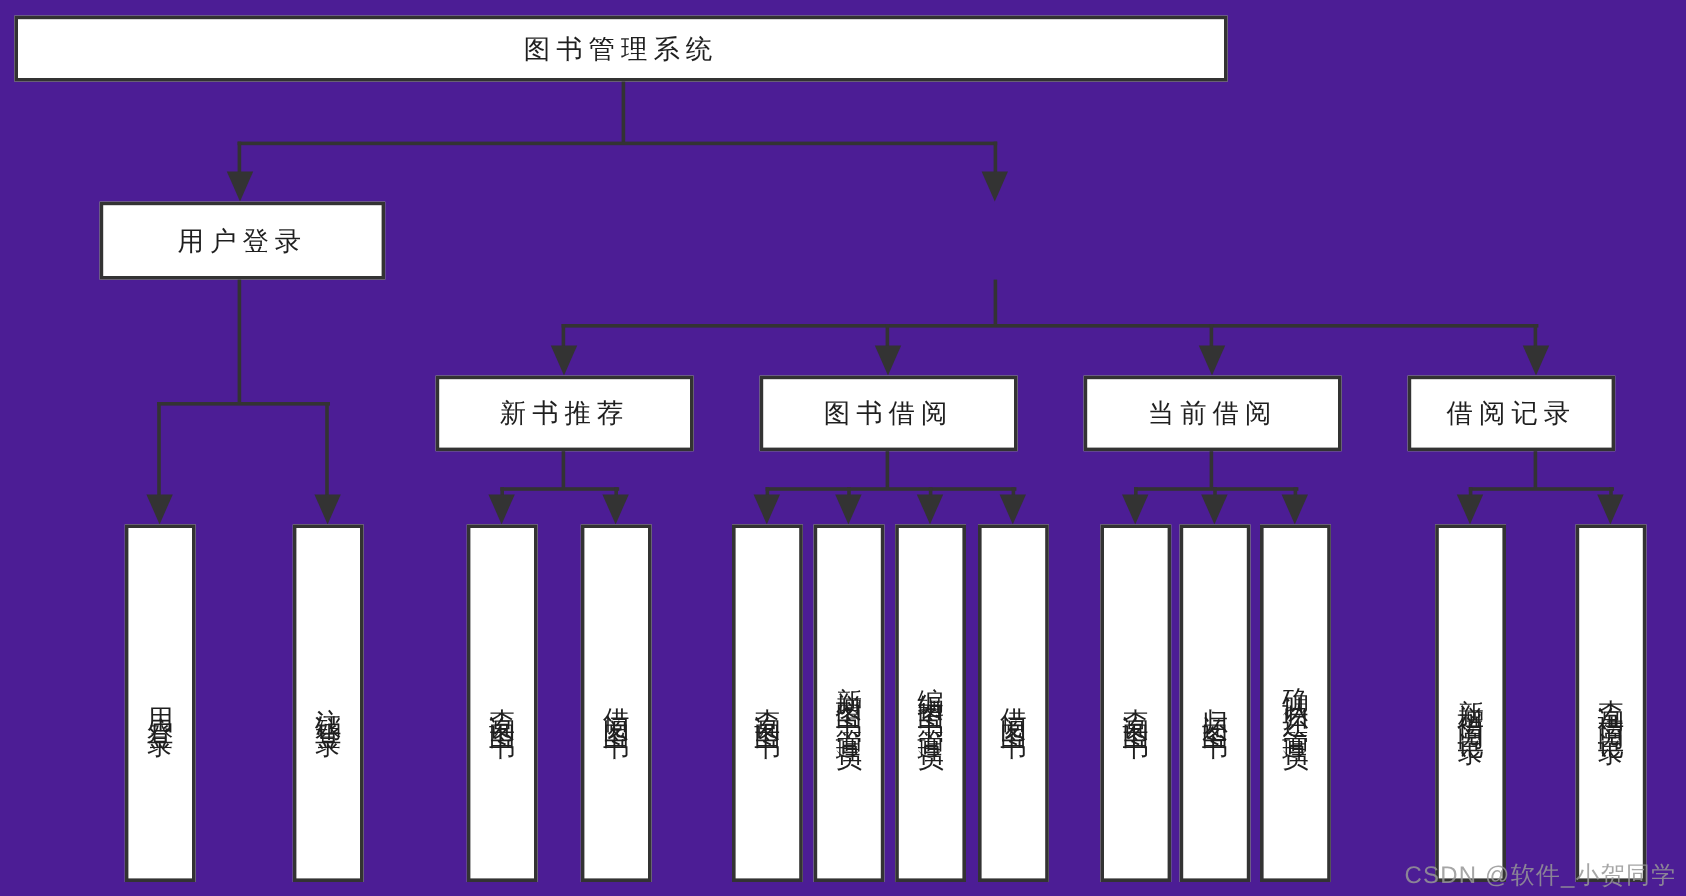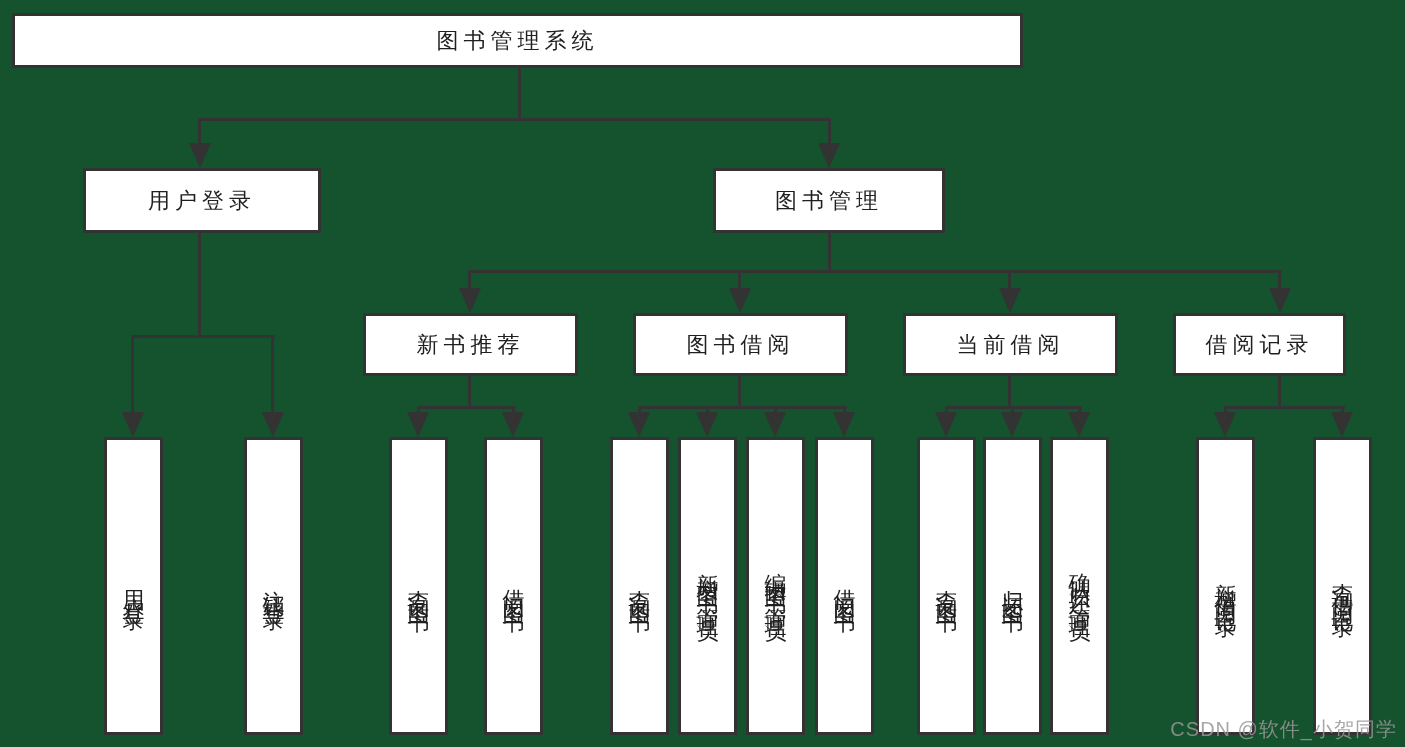--- a/index.html
+++ b/index.html
@@ -1,17 +1,17 @@
 <!DOCTYPE html>
 <html><head>
 <meta charset="utf-8">
 <style>
   html,body{margin:0;padding:0;background:#fff;}
   .canvas{
-    position:relative;width:1405px;height:747px;background:#14532d;
+    position:relative;width:1405px;height:747px;background:#4c1d95;
     font-family:"Liberation Sans","DejaVu Sans",sans-serif;
     color:#1f1f1f;overflow:hidden;
   }
   .box{
     position:absolute;box-sizing:border-box;background:#fff;
     border:3px solid #333;display:flex;align-items:center;justify-content:center;
   }
   .box .hl{font-size:22px;letter-spacing:5px;white-space:nowrap;color:#1f1f1f;}
   .box .vl{
     writing-mode:vertical-rl;text-orientation:mixed;
@@ -39,23 +39,20 @@
 
   <div class="ln" style="left:518px;top:68px;width:3px;height:52px"></div>
   <div class="ln" style="left:198px;top:118px;width:633px;height:3px"></div>
   <div class="ln" style="left:198px;top:118px;width:3px;height:27px"></div>
   <div class="arr" style="left:189px;top:143px"></div>
   <div class="ln" style="left:828px;top:118px;width:3px;height:27px"></div>
   <div class="arr" style="left:818px;top:143px"></div>
 
   <div class="box" style="left:83px;top:168px;width:238px;height:65px">
     <span class="hl">用户登录</span>
-  </div>
-  <div class="box" style="left:713px;top:168px;width:232px;height:65px">
-    <span class="hl">图书管理</span>
   </div>
 
   <div class="ln" style="left:198px;top:233px;width:3px;height:104px"></div>
   <div class="ln" style="left:131px;top:335px;width:144px;height:3px"></div>
   <div class="ln" style="left:131px;top:335px;width:3px;height:79px"></div>
   <div class="arr" style="left:122px;top:412px"></div>
   <div class="ln" style="left:271px;top:335px;width:3px;height:79px"></div>
   <div class="arr" style="left:262px;top:412px"></div>
 
   <div class="ln" style="left:828px;top:233px;width:3px;height:39px"></div>

